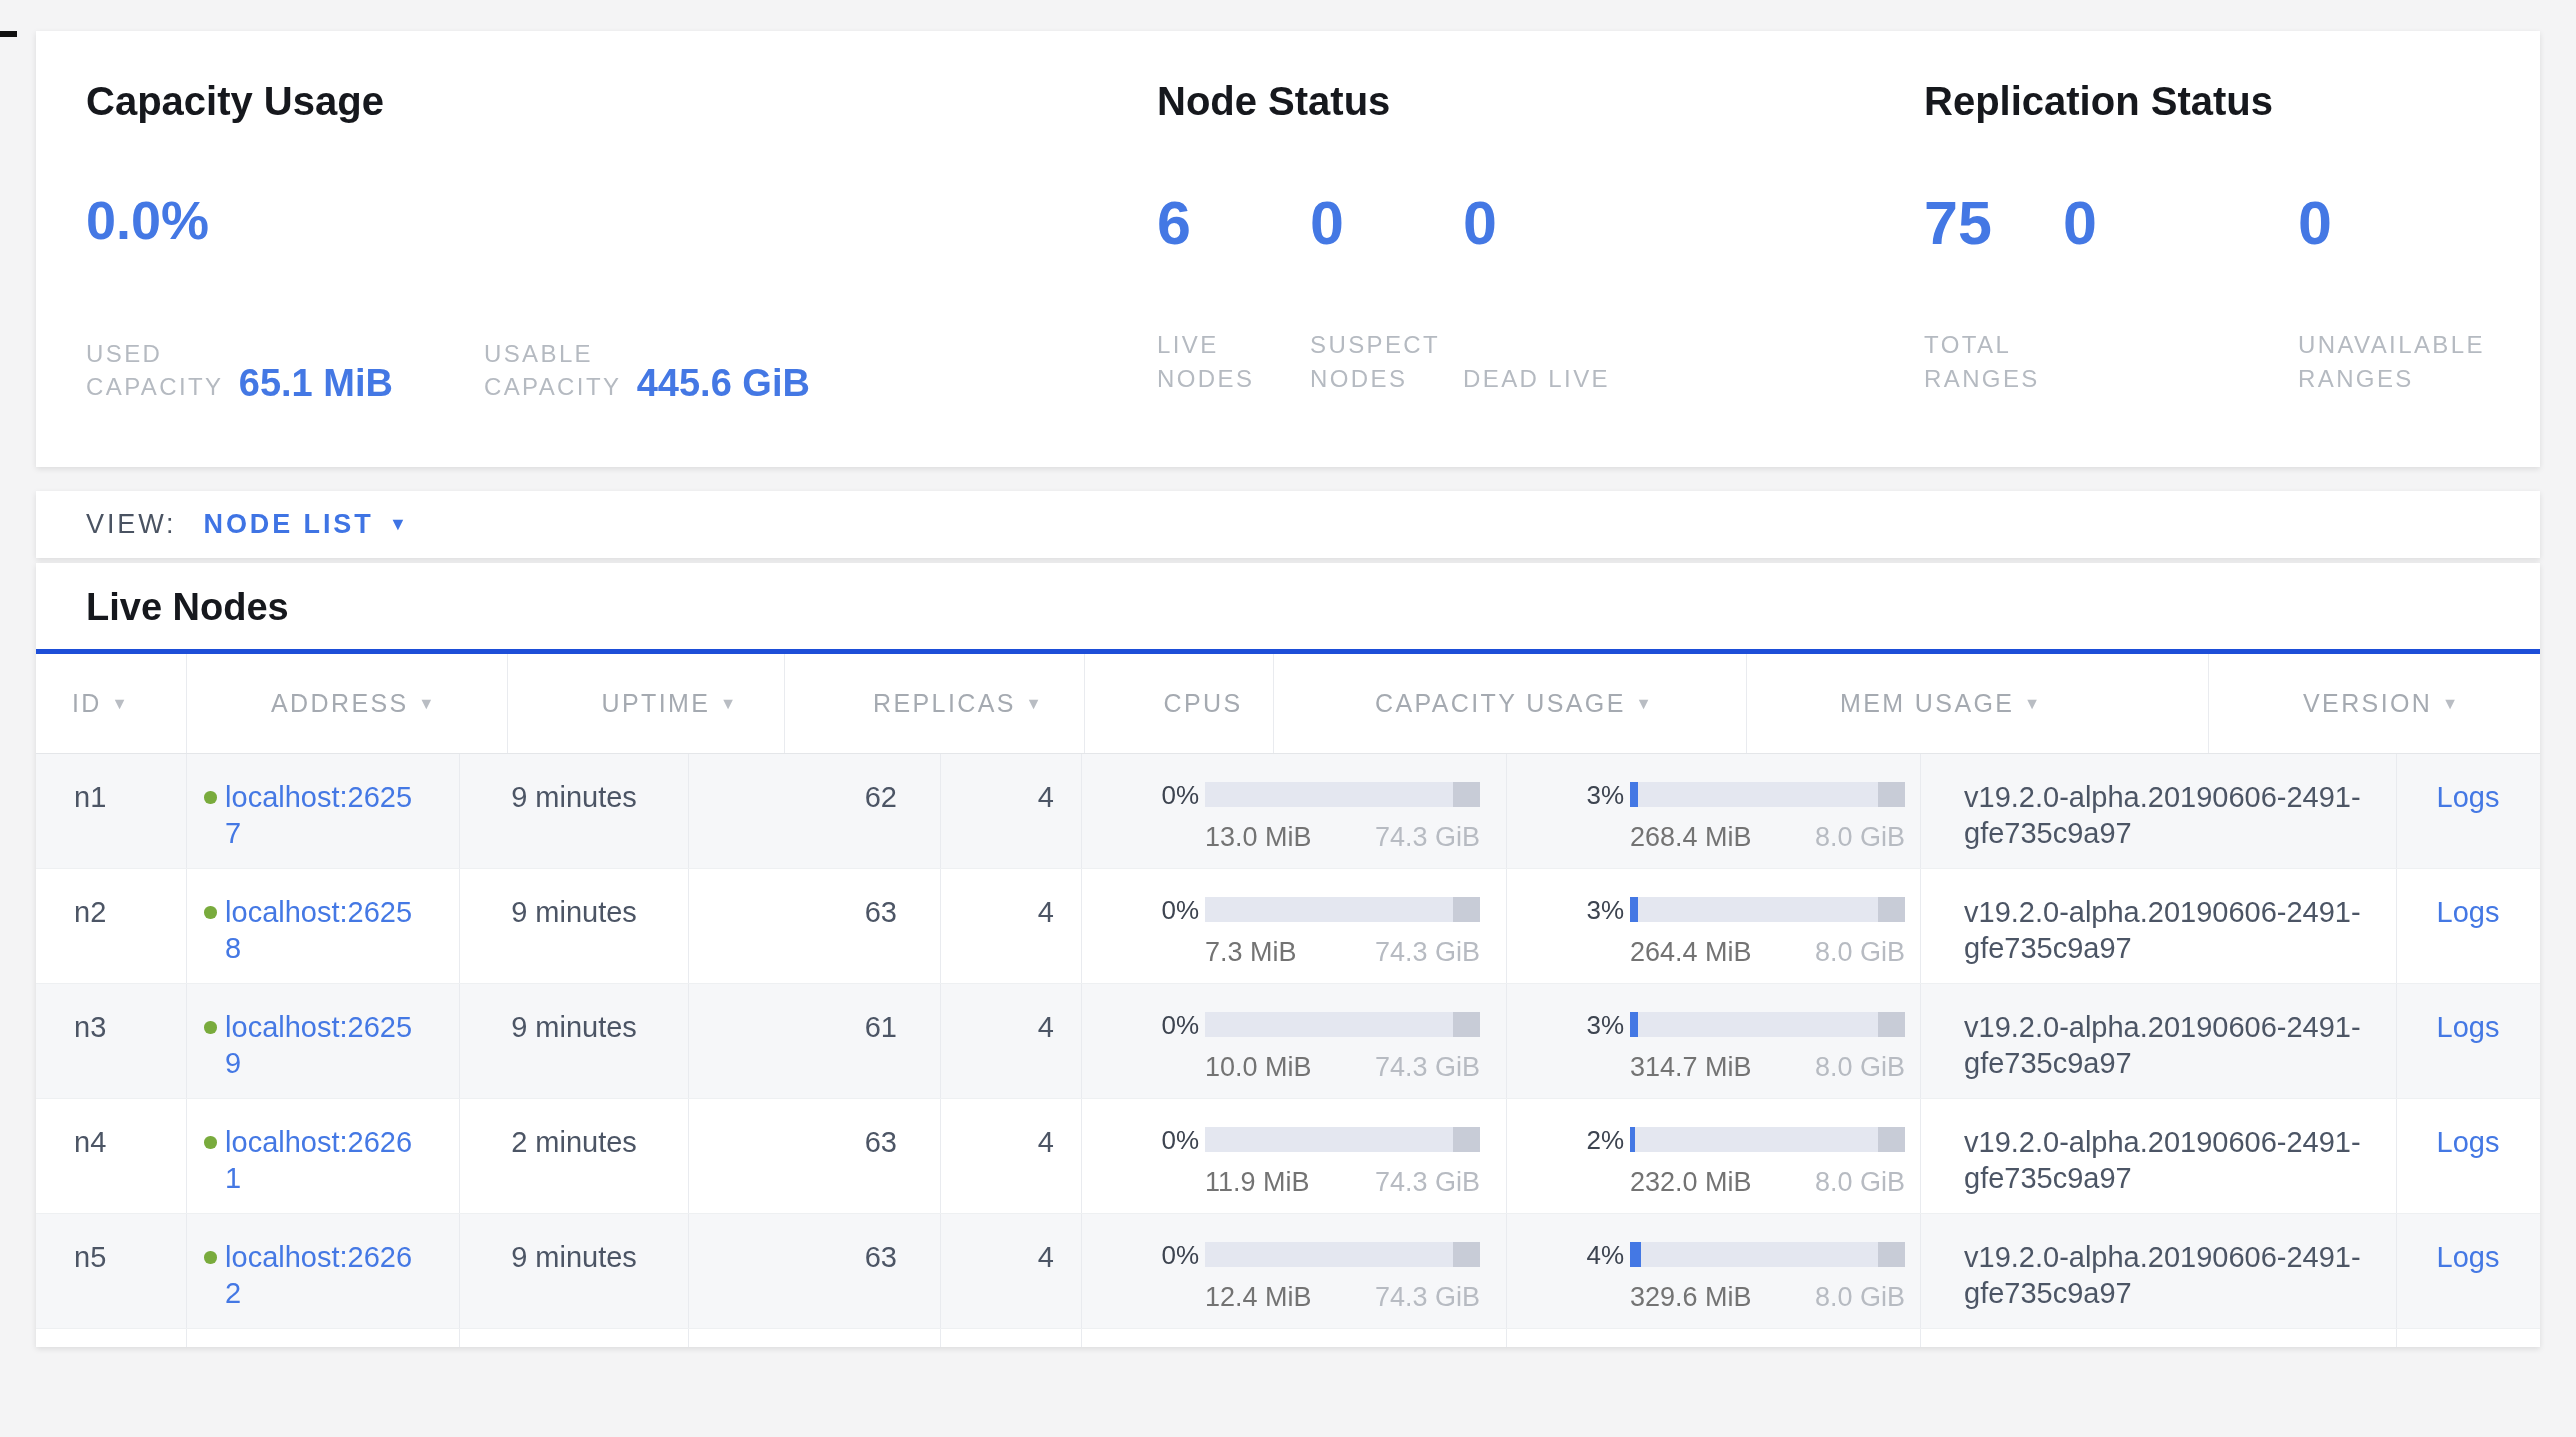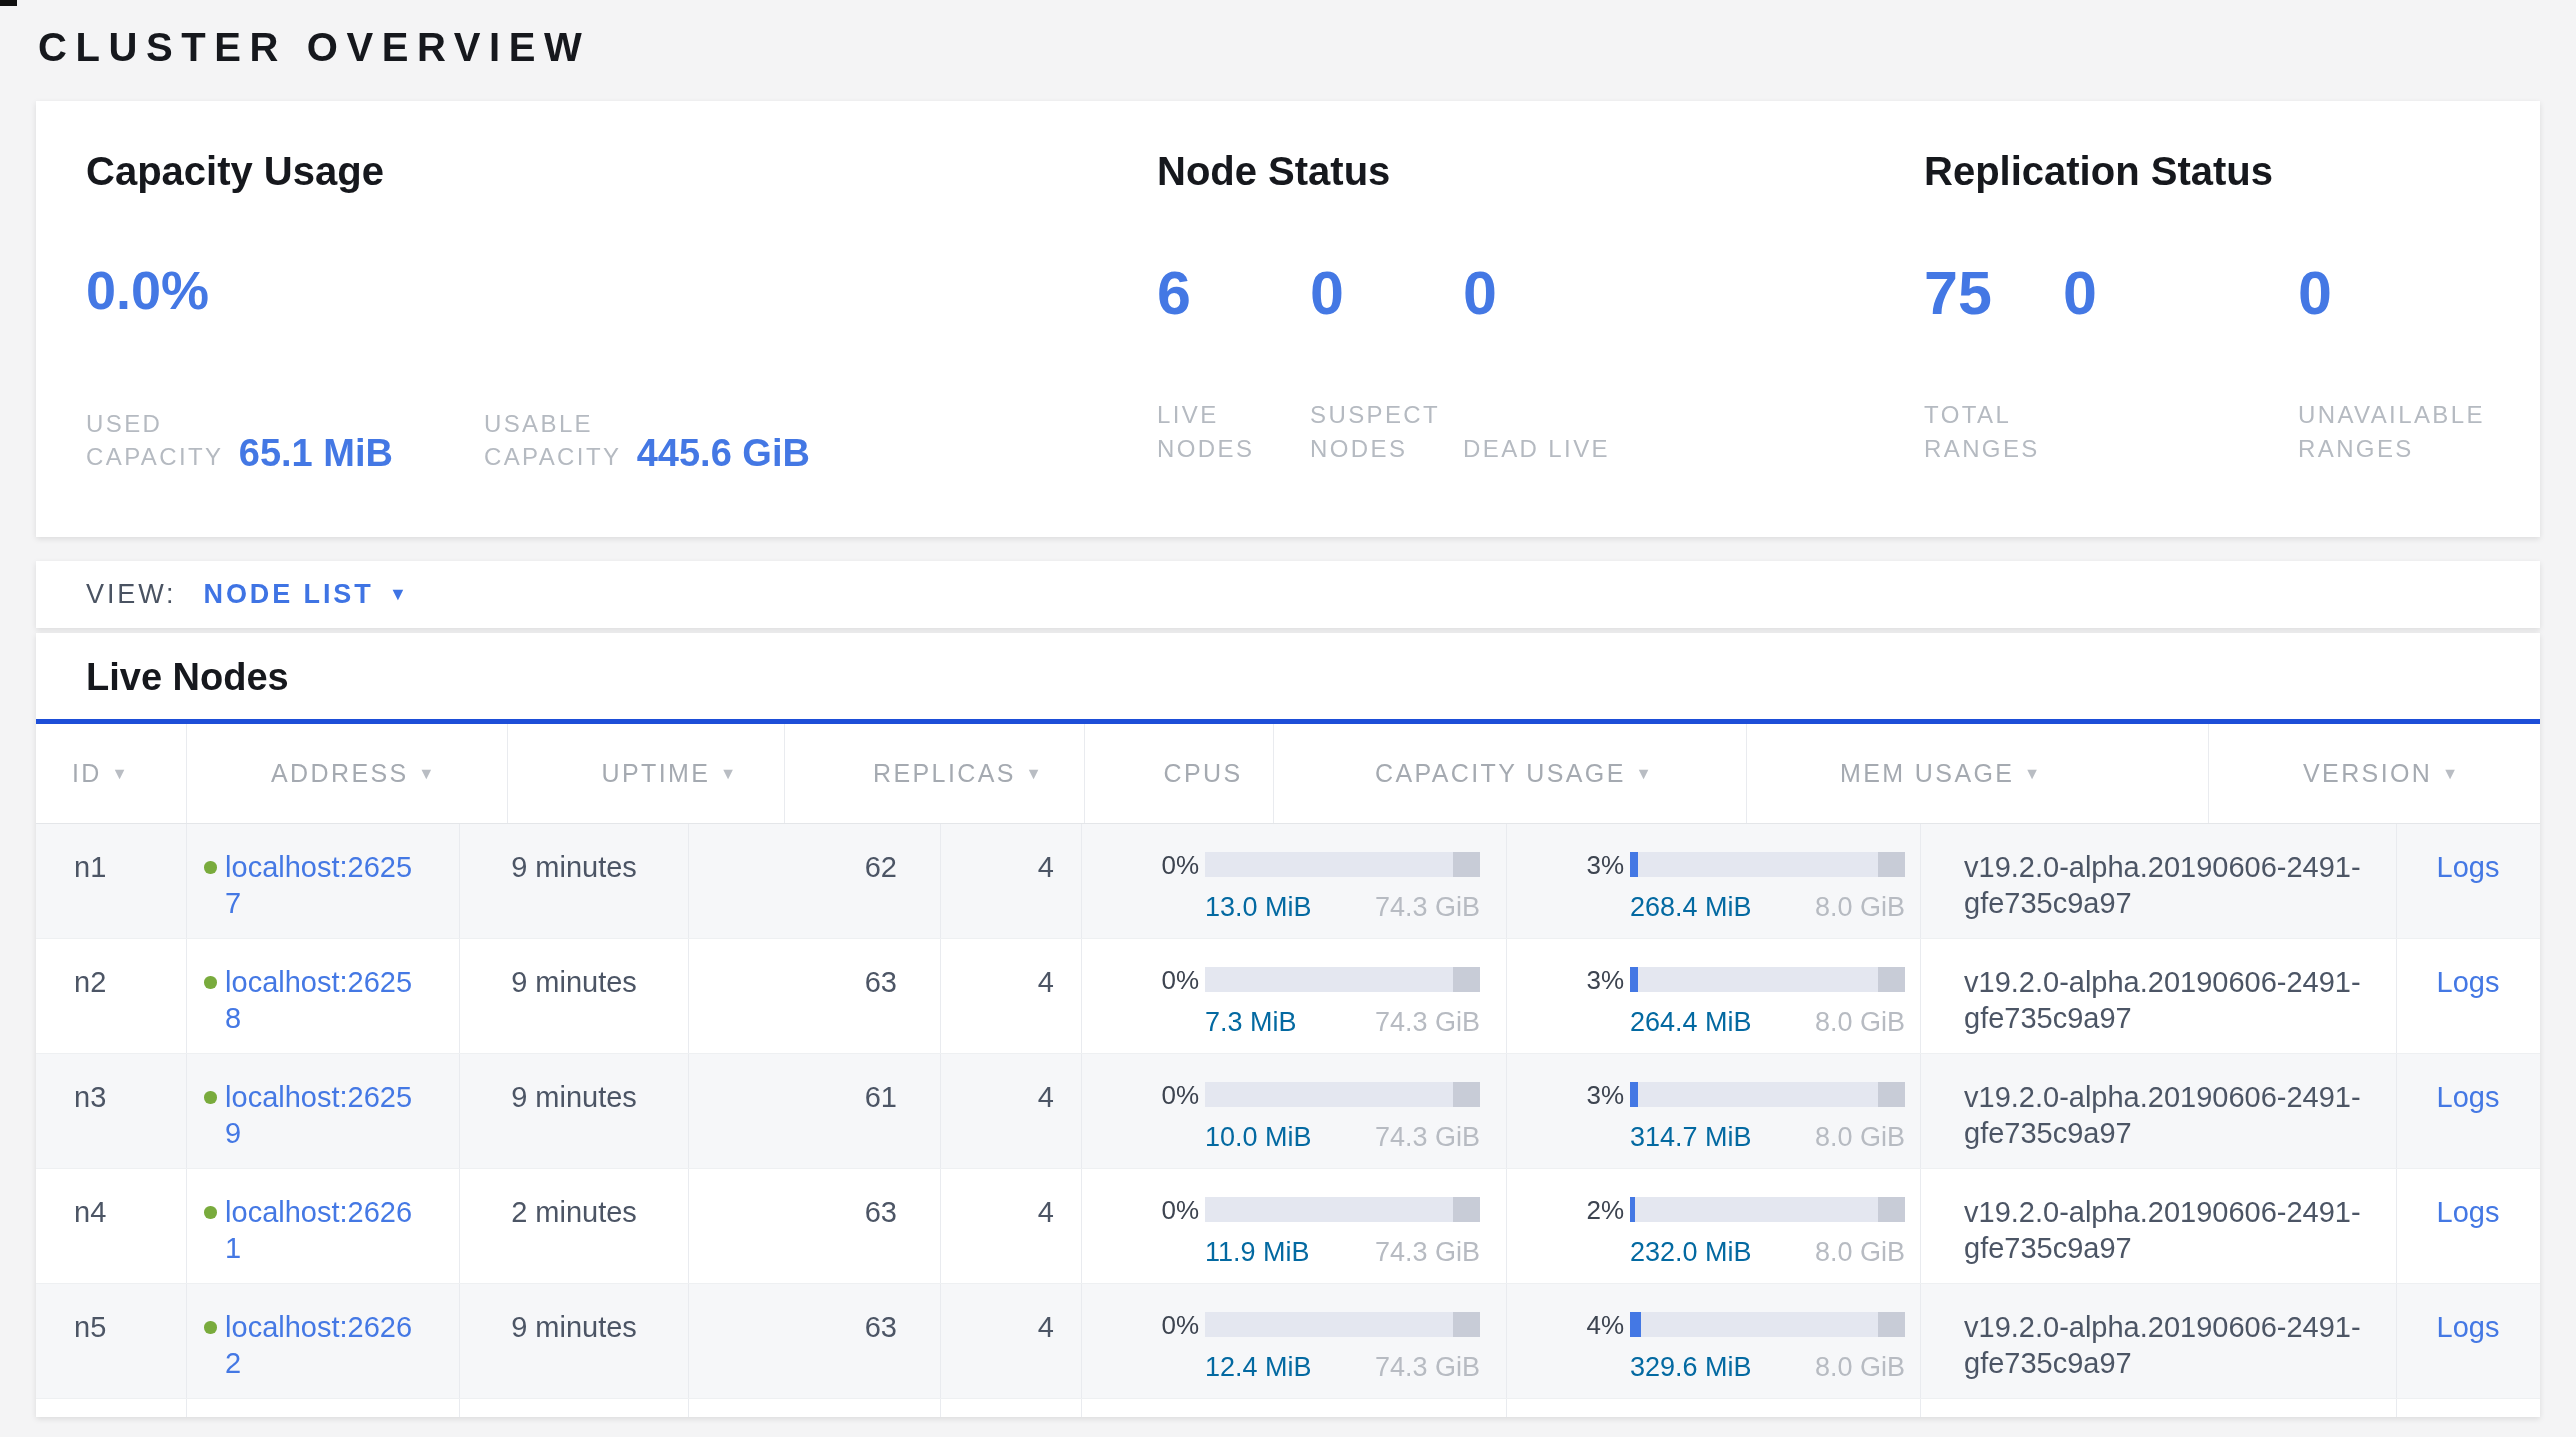--- a/index.html
+++ b/index.html
@@ -78,33 +78,32 @@
   .td-replicas { text-align:right; padding-right:43px; }
   .td-cpus { text-align:right; padding-right:27px; }
   .td-bar { padding-top:23px; }
   .td-cap { padding-left:77px; } .td-mem { padding-left:77px; }
   .usage-line { display:flex; align-items:center; }
   .usage-pct { min-width:40px; text-align:right; font-size:26px; color:#3d4450; margin-right:5.8px; }
   .track { position:relative; width:275px; height:25px; background:#e4e7f0; overflow:hidden; }
   .track::after { content:""; position:absolute; right:0; top:0; height:100%; width:27px; background:#c8ccd7; }
   .fill { position:absolute; left:0; top:0; height:100%; background:#4478e4; }
   .usage-vals { margin-left:46px; width:275px; display:flex; justify-content:space-between; margin-top:5.8px; font-size:27px; }
-  .usage-used { color:#0369a1; } .usage-total { color:#b7bbc2; }
+  .usage-used { color:#737373; } .usage-total { color:#b7bbc2; }
   .td-version { padding-left:43px; }
   .version-text { display:inline-block; width:431px; color:#4c5565; }
   .td-logs { text-align:center; }
   .logs-link { color:#4478e4; cursor:pointer; text-decoration:none; }
 </style>
 </head>
 <body>
 
 <div class="page">
   <div class="corner-artifact"></div>
 
-  <h1 class="page-title">CLUSTER OVERVIEW</h1>
 
   <section class="card summary-card">
 
     <div class="sec-capacity">
       <h2>Capacity Usage</h2>
       <div class="cap-row">
         <div class="cap-pct">0.0%</div>
       </div>
       <div class="cap-details">
         <div class="cap-detail">

